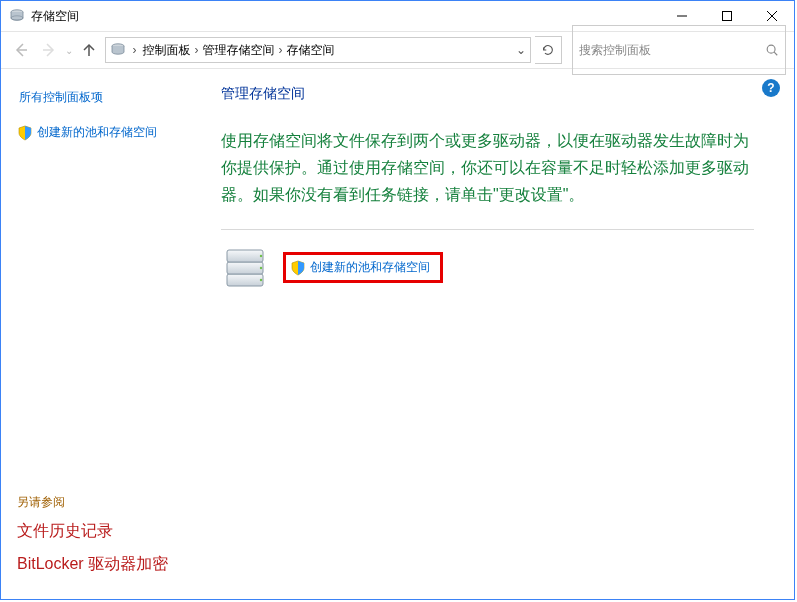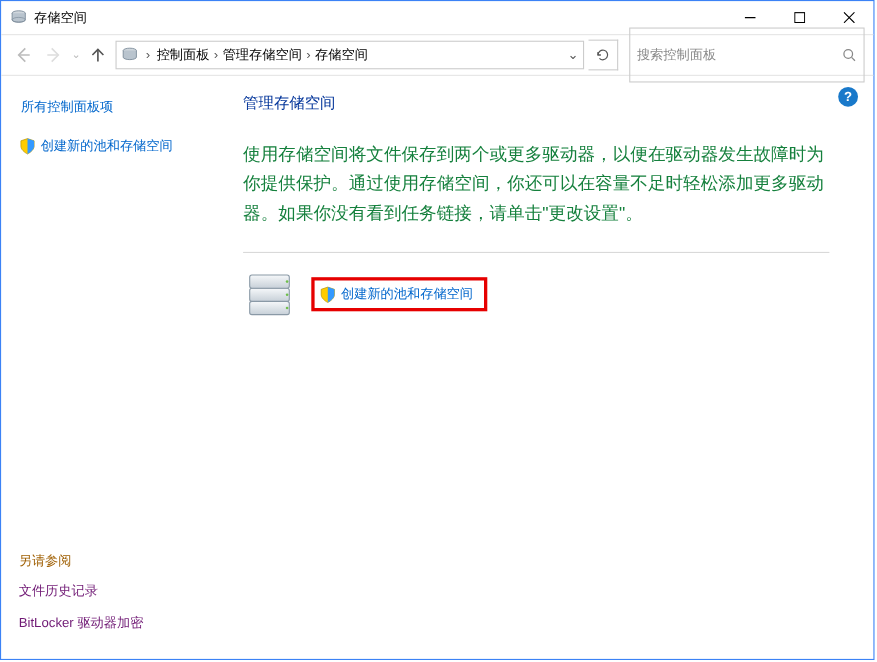--- a/index.html
+++ b/index.html
@@ -116,21 +116,21 @@
   .sidebar a.link {
     color:#0066cc;
     text-decoration:none;
     font-size:12px;
     display:flex;
     align-items:center;
     gap:4px;
   }
   .sidebar .main-link { margin-bottom:18px; padding-left:2px;}
   .also-title { color:#a16207; font-size:12px; margin-bottom:10px; }
-  .also-link { color:#701a75; text-decoration:none; font-size:12px; display:block; margin-bottom:12px; }
+  .also-link { color:#b91c1c; text-decoration:none; font-size:16px; display:block; margin-bottom:12px; }
 
   .mainpane {
     flex:1;
     padding: 16px 40px 20px 20px;
     position:relative;
   }
   .heading {
     color:#003399;
     font-size:14px;
     margin-bottom:24px;

